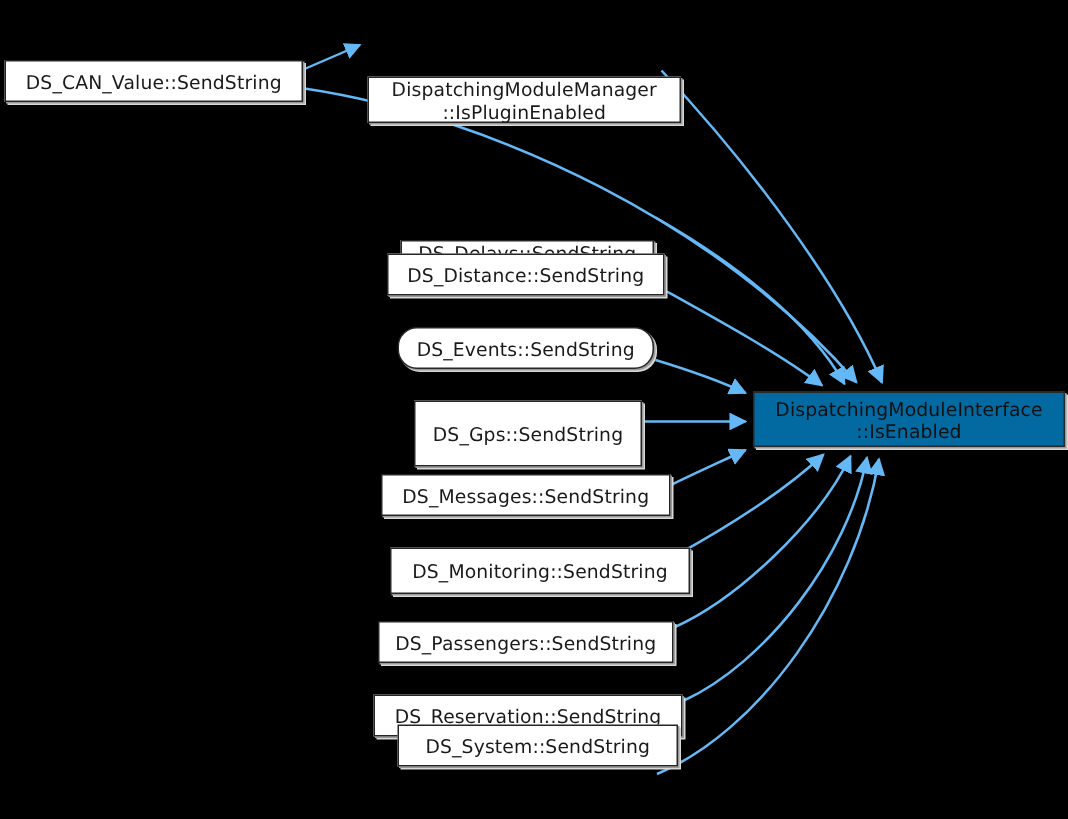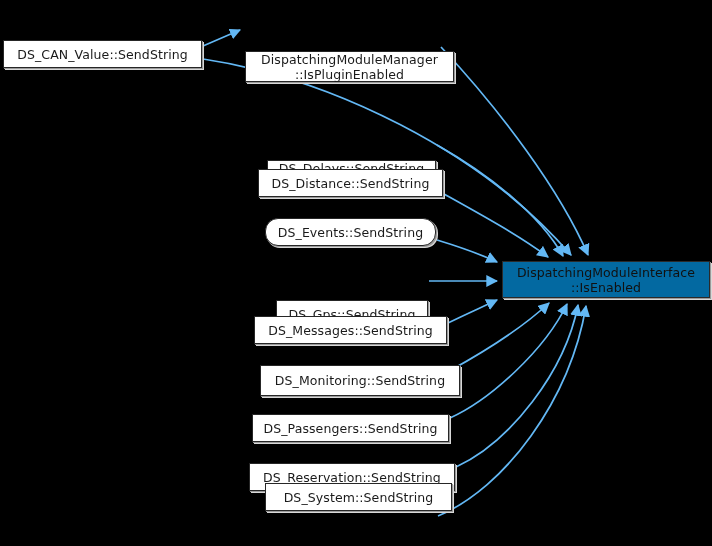--- a/index.html
+++ b/index.html
@@ -101,21 +101,21 @@
   </div>
 
   <div class="node" style="left:258px; top:169px; width:185px; height:28px;">
     <span class="node-label">DS_Distance::SendString</span>
   </div>
 
   <div class="node" style="left:265px; top:218px; width:171px; height:28px;border-radius:13px;">
     <span class="node-label">DS_Events::SendString</span>
   </div>
 
-  <div class="node" style="left:276px; top:267px; width:152px; height:28px;margin-top:33px;">
+  <div class="node" style="left:276px; top:267px; width:152px; height:44px;">
     <span class="node-label">DS_Gps::SendString</span>
   </div>
 
   <div class="node" style="left:254px; top:316px; width:193px; height:28px;">
     <span class="node-label">DS_Messages::SendString</span>
   </div>
 
   <div class="node" style="left:260px; top:365px; width:200px; height:31px;">
     <span class="node-label">DS_Monitoring::SendString</span>
   </div>

